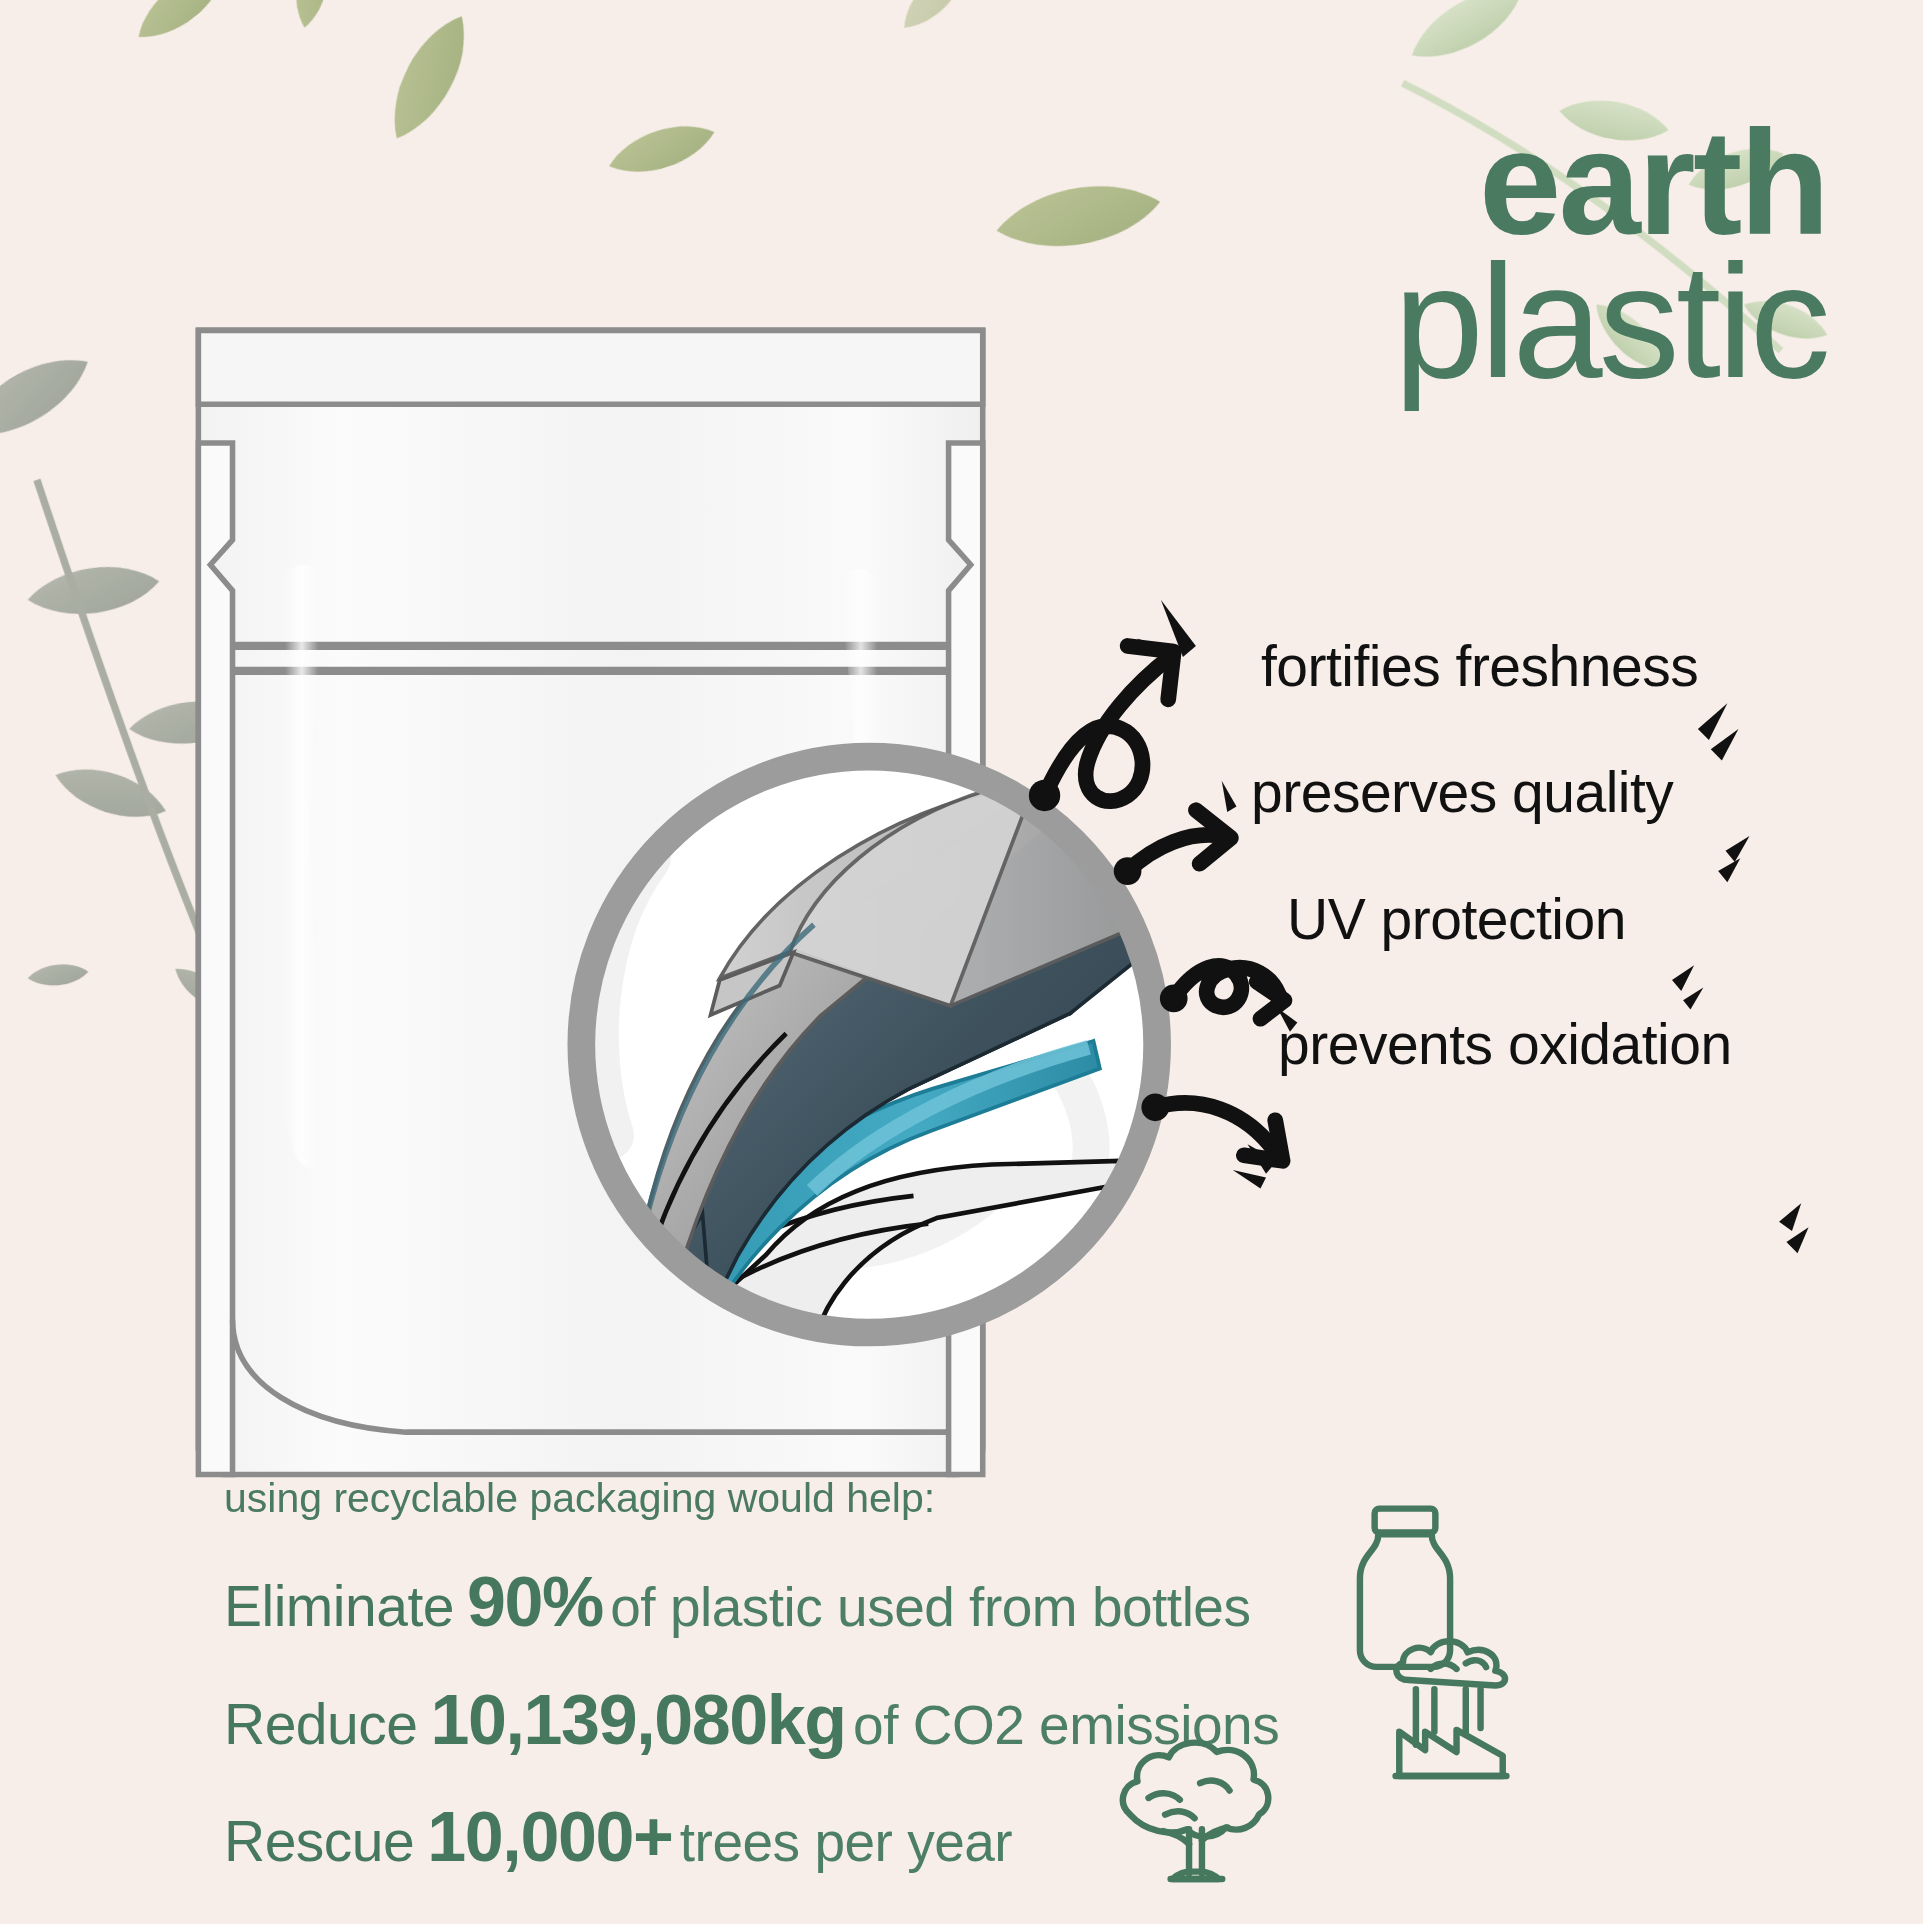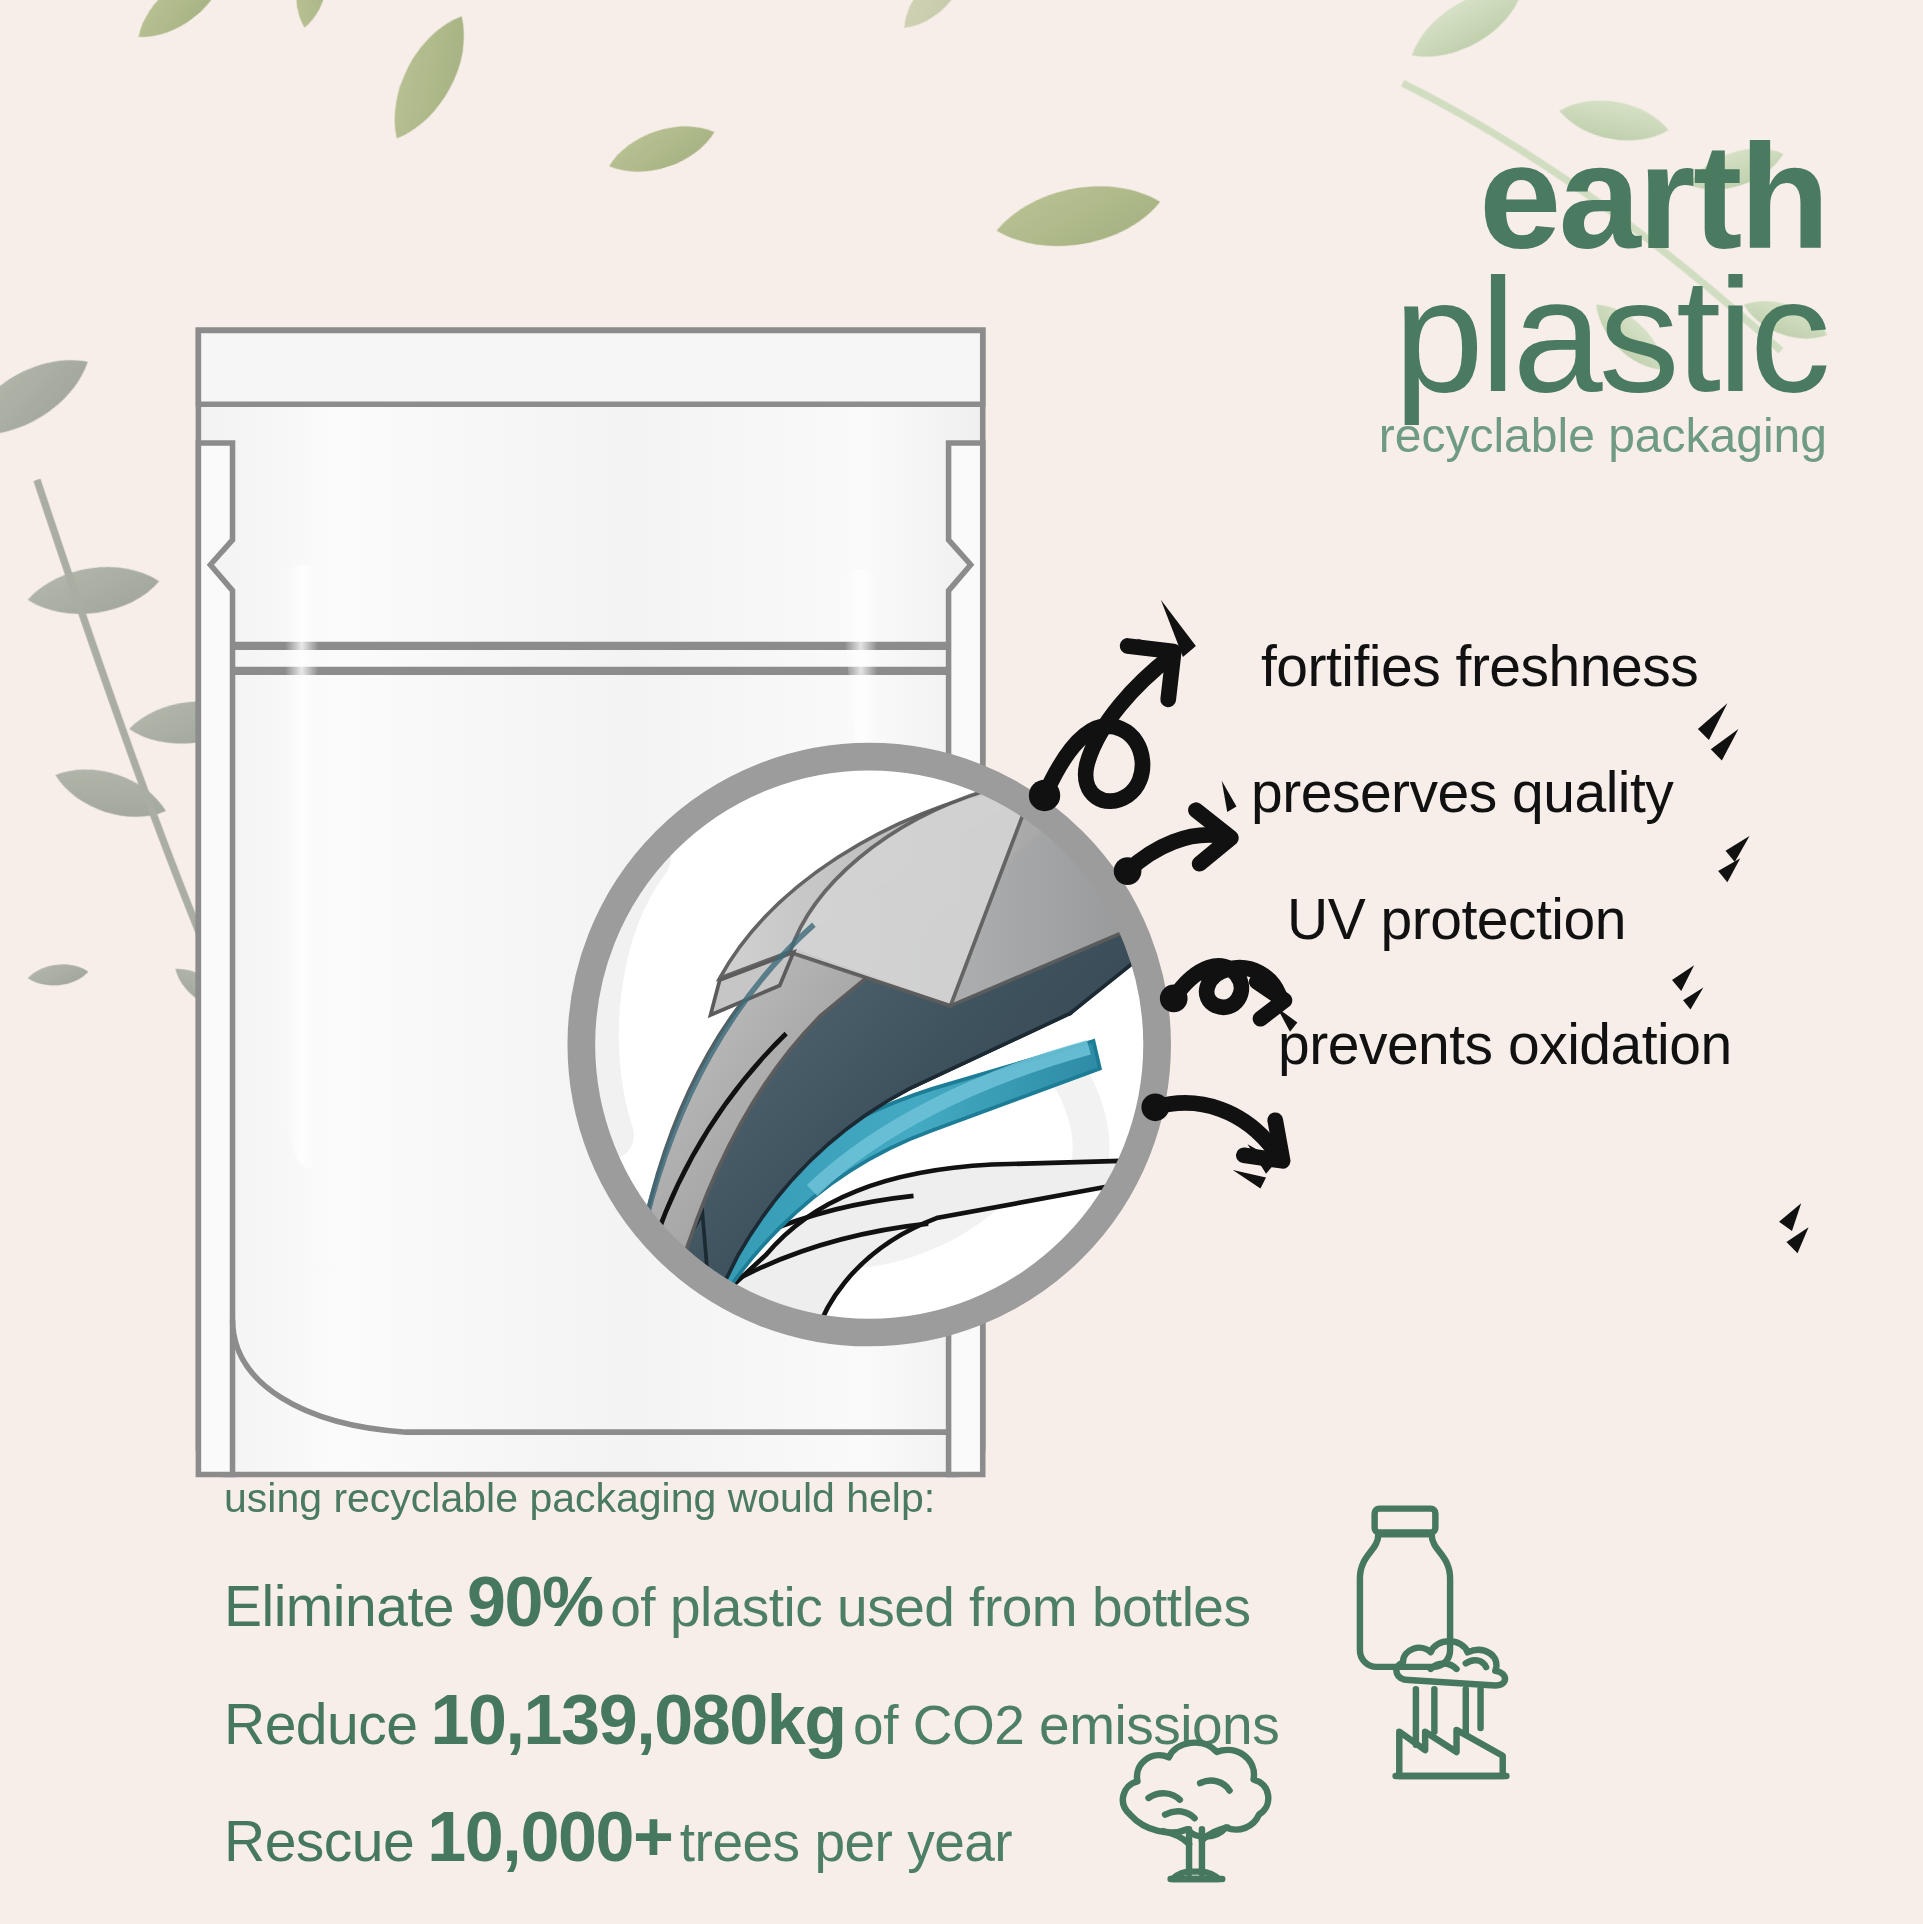--- a/index.html
+++ b/index.html
@@ -7,21 +7,21 @@
     width:1923px;height:1924px;
     background:#f7eee9;
     font-family:"Liberation Sans", sans-serif;
     overflow:hidden;position:relative;
   }
   #stage{position:absolute;inset:0;width:1923px;height:1924px;}
   svg.layer{position:absolute;left:0;top:0;width:1923px;height:1924px;overflow:visible;}
 
   
   .headline{
-    position:absolute;left:1061px;top:129px;width:766px;
+    position:absolute;left:1061px;top:115px;width:766px;
     text-align:right;line-height:0.92;
   }
   .headline .l1{
     display:block;font-size:148px;font-weight:800;color:#4a7a60;
     letter-spacing:-2.8px;
   }
   .headline .l2{
     display:block;font-size:162px;font-weight:400;color:#4a7a60;
     letter-spacing:-3.7px;margin-top:-5.5px;
   }
@@ -341,21 +341,20 @@
       <path d="M1352,1240 L1384,1258 L1372,1272 Z"></path>
       <path d="M1336,1268 L1372,1276 L1366,1288 Z"></path>
       <path d="M1952,1304 L1928,1324 L1942,1334 Z"></path>
       <path d="M1960,1330 L1936,1346 L1948,1358 Z"></path>
     </g>
   </svg>
 
   <div class="headline">
     <span class="l1">earth</span>
     <span class="l2">plastic</span>
-    <span class="sub">recyclable packaging</span>
   </div>
 
   <div class="feat" id="feat0">fortifies freshness</div>
   <div class="feat" id="feat1">preserves quality</div>
   <div class="feat" id="feat2">UV protection</div>
   <div class="feat" id="feat3">prevents oxidation</div>
 
   <div class="stats">
     <div class="intro">using recyclable packaging would help:</div>
 

